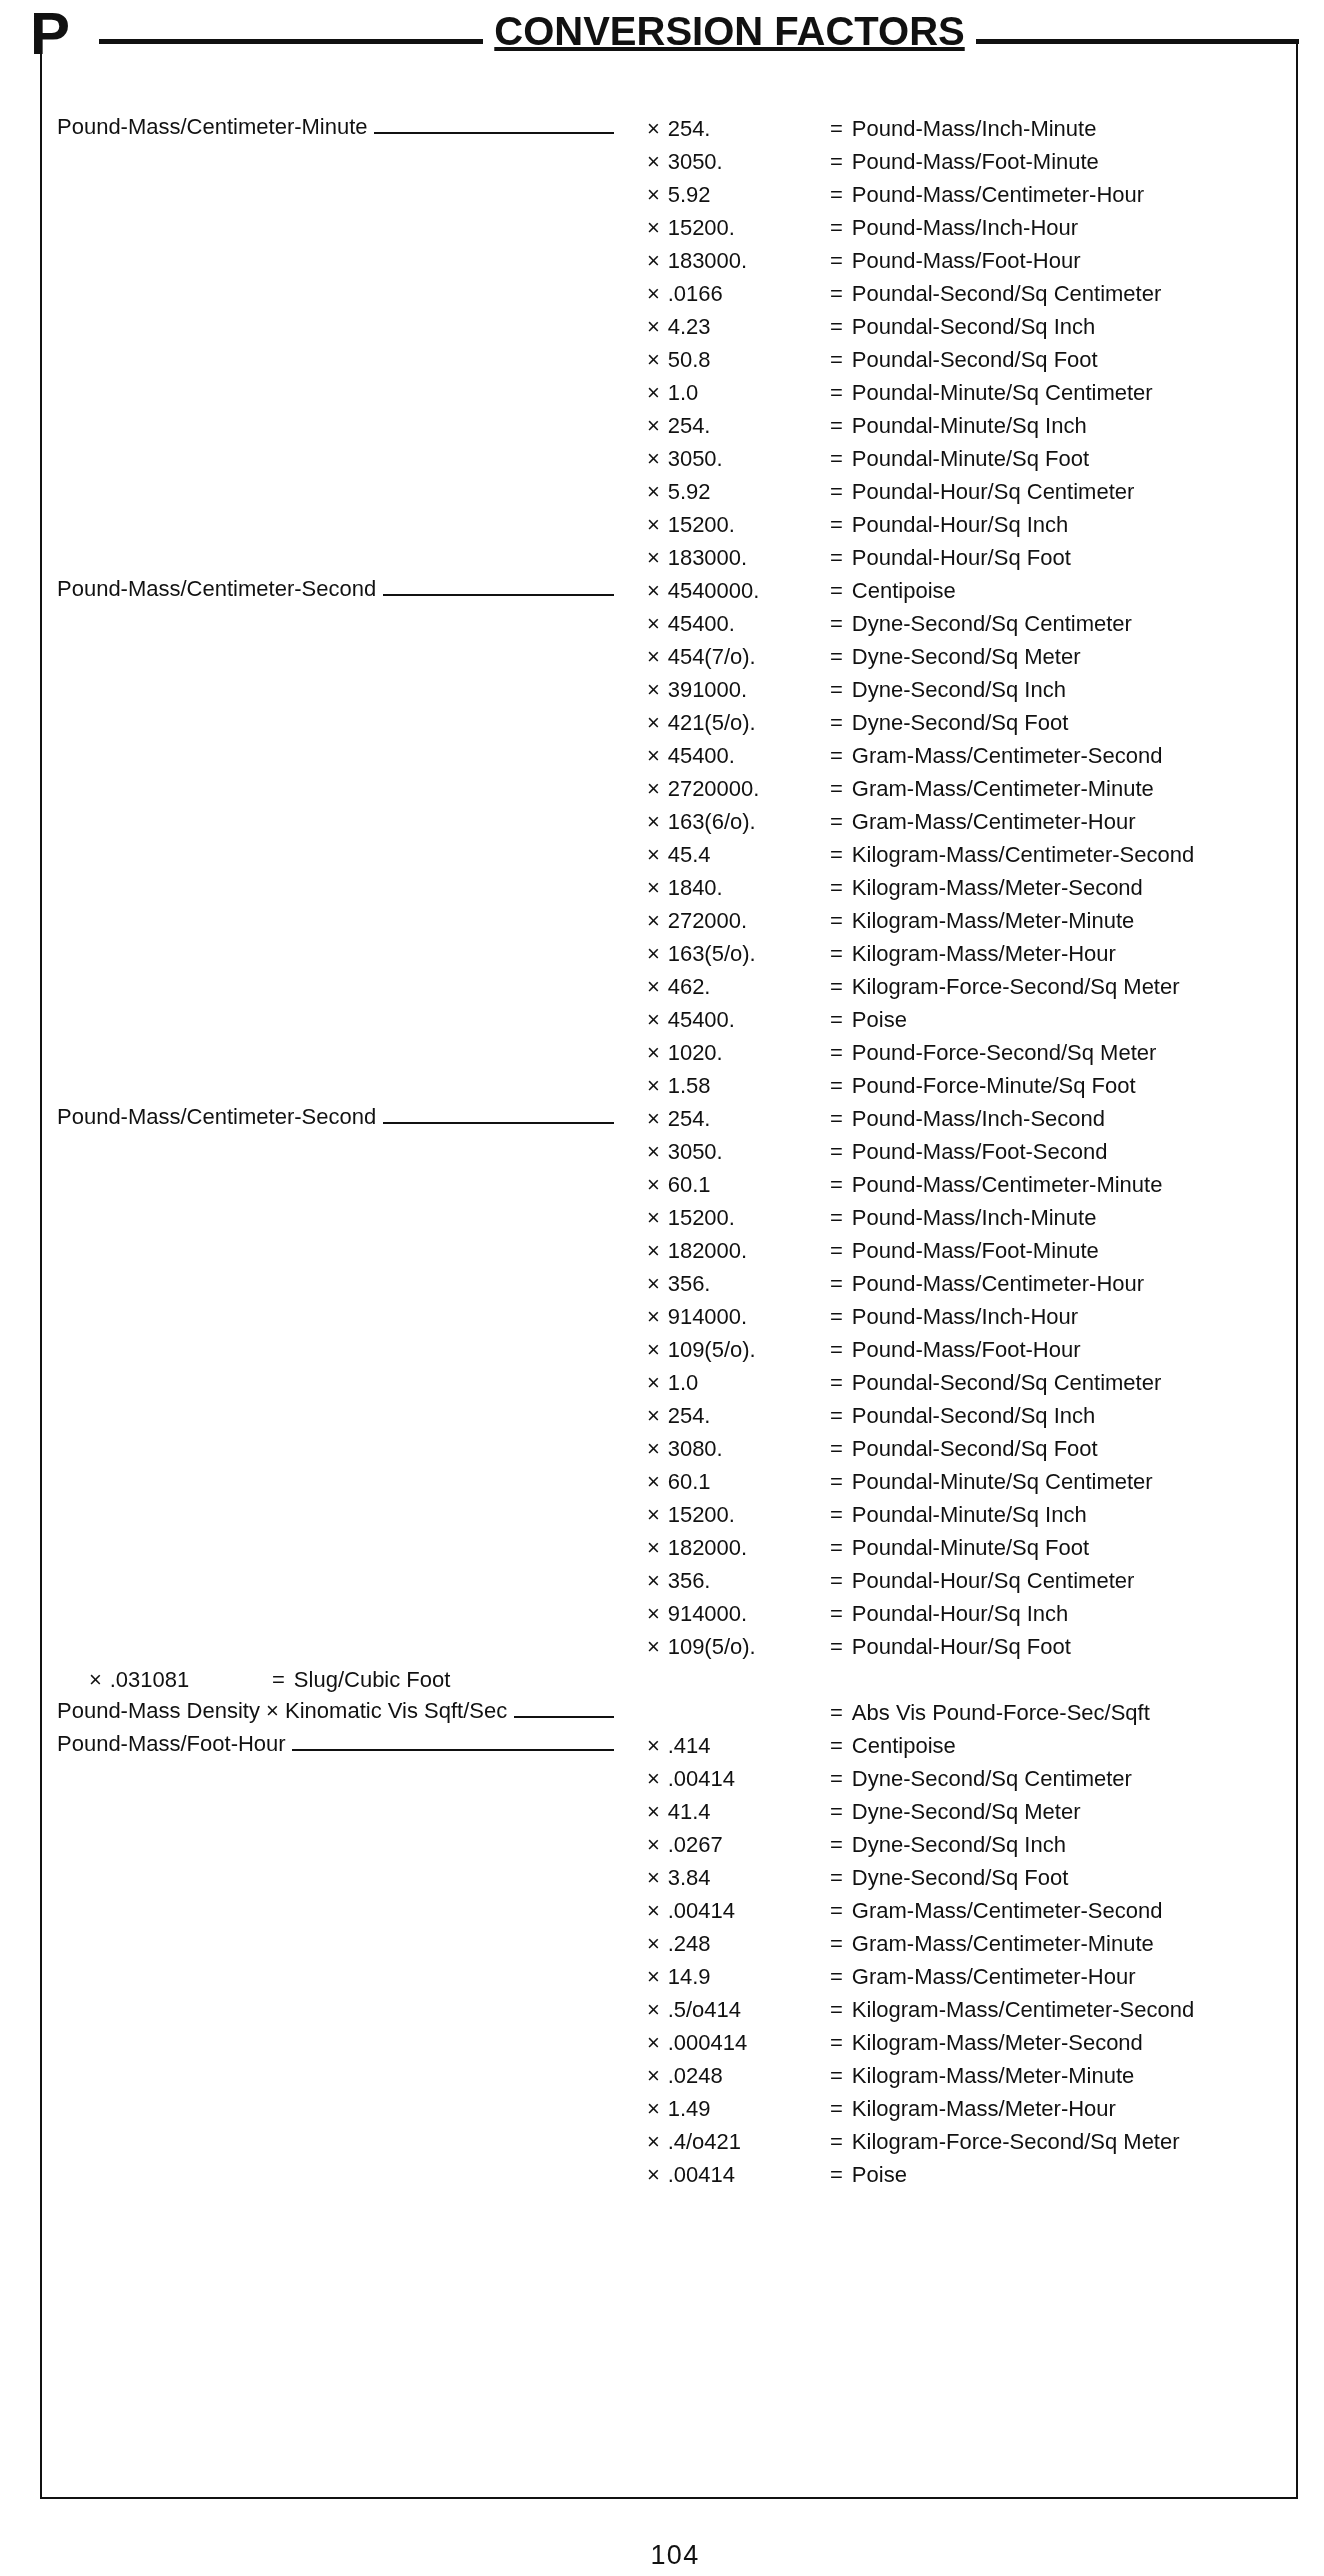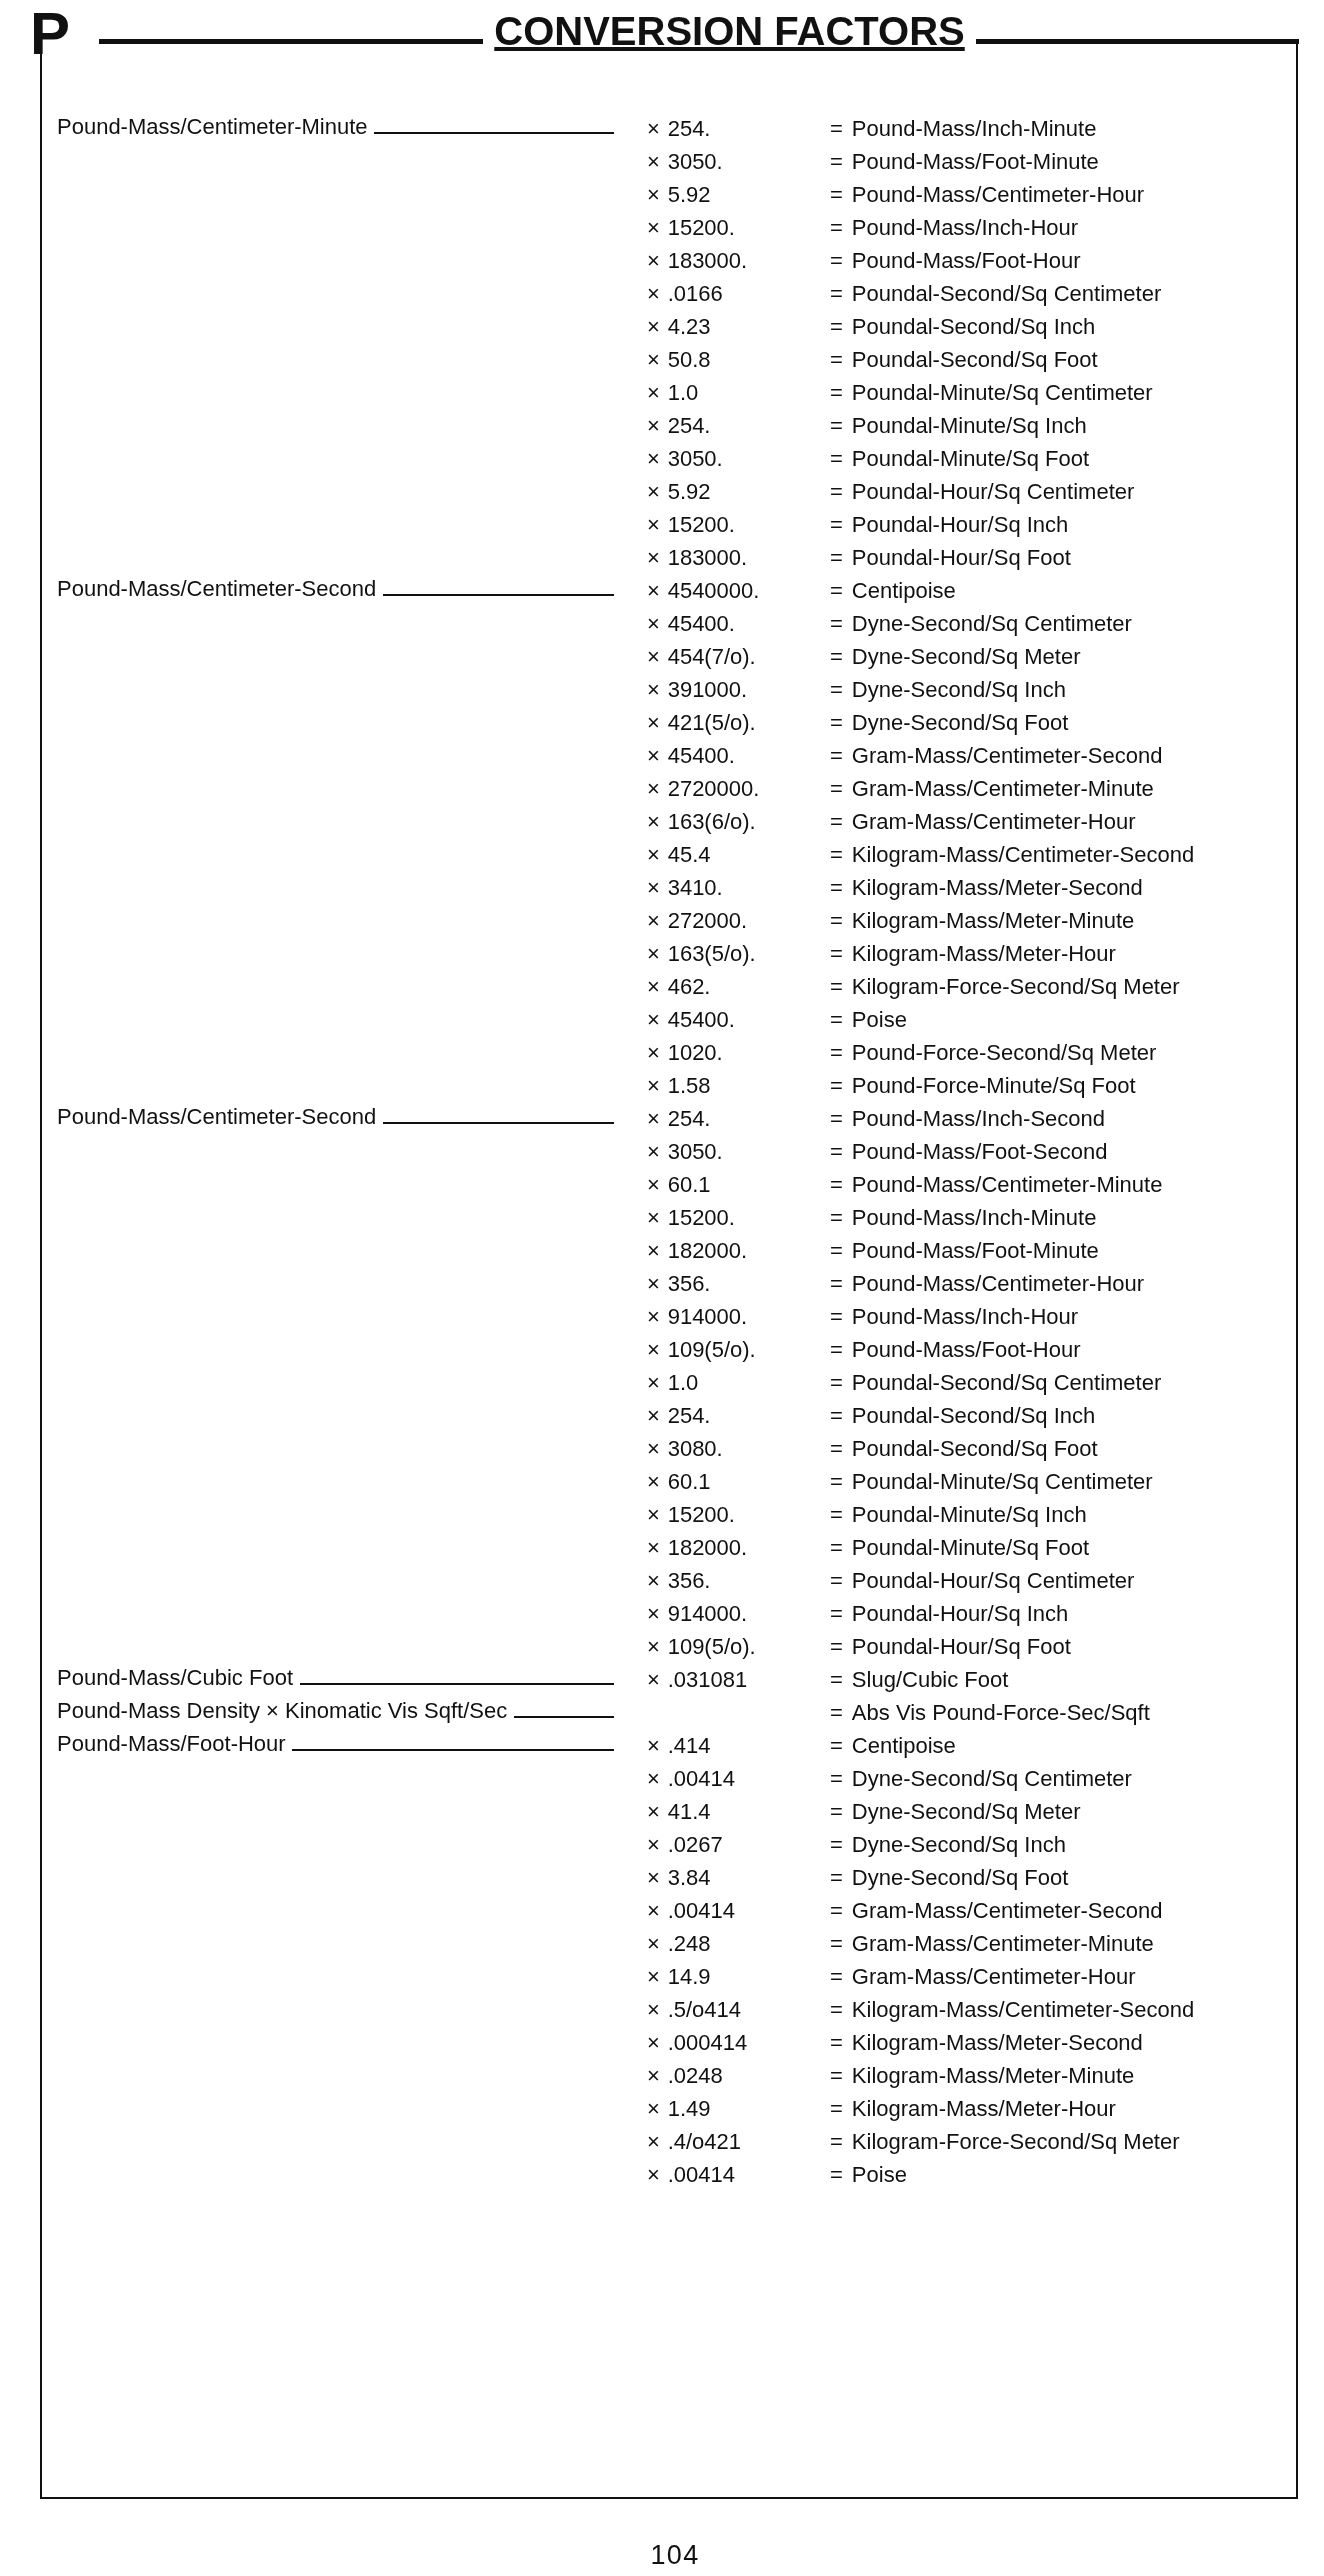--- a/index.html
+++ b/index.html
@@ -167,21 +167,21 @@
         <div class="cell-factor"><span class="mult">×</span><span>163(6/o).</span></div>
         <div class="cell-result"><span class="eq">=</span><span>Gram-Mass/Centimeter-Hour</span></div>
       </div>
       <div class="row">
         <div class="cell-label"></div>
         <div class="cell-factor"><span class="mult">×</span><span>45.4</span></div>
         <div class="cell-result"><span class="eq">=</span><span>Kilogram-Mass/Centimeter-Second</span></div>
       </div>
       <div class="row">
         <div class="cell-label"></div>
-        <div class="cell-factor"><span class="mult">×</span><span>3410.</span></div>
+        <div class="cell-factor"><span class="mult">×</span><span>1840.</span></div>
         <div class="cell-result"><span class="eq">=</span><span>Kilogram-Mass/Meter-Second</span></div>
       </div>
       <div class="row">
         <div class="cell-label"></div>
         <div class="cell-factor"><span class="mult">×</span><span>272000.</span></div>
         <div class="cell-result"><span class="eq">=</span><span>Kilogram-Mass/Meter-Minute</span></div>
       </div>
       <div class="row">
         <div class="cell-label"></div>
         <div class="cell-factor"><span class="mult">×</span><span>163(5/o).</span></div>
@@ -289,24 +289,20 @@
         <div class="cell-label"></div>
         <div class="cell-factor"><span class="mult">×</span><span>914000.</span></div>
         <div class="cell-result"><span class="eq">=</span><span>Poundal-Hour/Sq Inch</span></div>
       </div>
       <div class="row">
         <div class="cell-label"></div>
         <div class="cell-factor"><span class="mult">×</span><span>109(5/o).</span></div>
         <div class="cell-result"><span class="eq">=</span><span>Poundal-Hour/Sq Foot</span></div>
       </div>
       <div class="row">
-        <div class="cell-label">
-          <span class="lbl">Pound-Mass/Cubic Foot</span>
-          <div class="fill-line"></div>
-        </div>
         <div class="cell-factor"><span class="mult">×</span><span>.031081</span></div>
         <div class="cell-result"><span class="eq">=</span><span>Slug/Cubic Foot</span></div>
       </div>
       <div class="row">
         <div class="cell-label">
           <span class="lbl">Pound-Mass Density × Kinomatic Vis Sqft/Sec</span>
           <div class="fill-line"></div>
         </div>
         <div class="cell-factor"></div>
         <div class="cell-result"><span class="eq">=</span><span>Abs Vis Pound-Force-Sec/Sqft</span></div>

